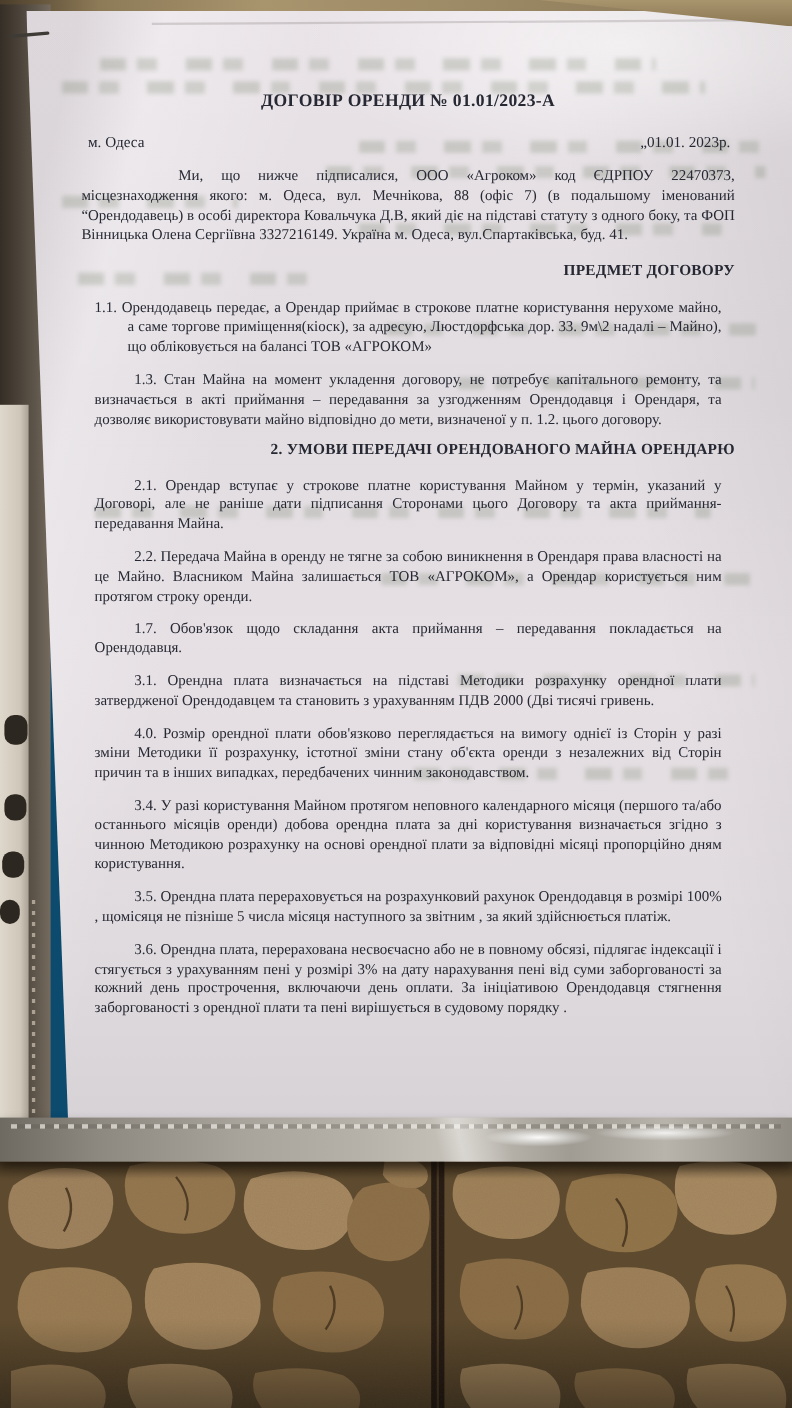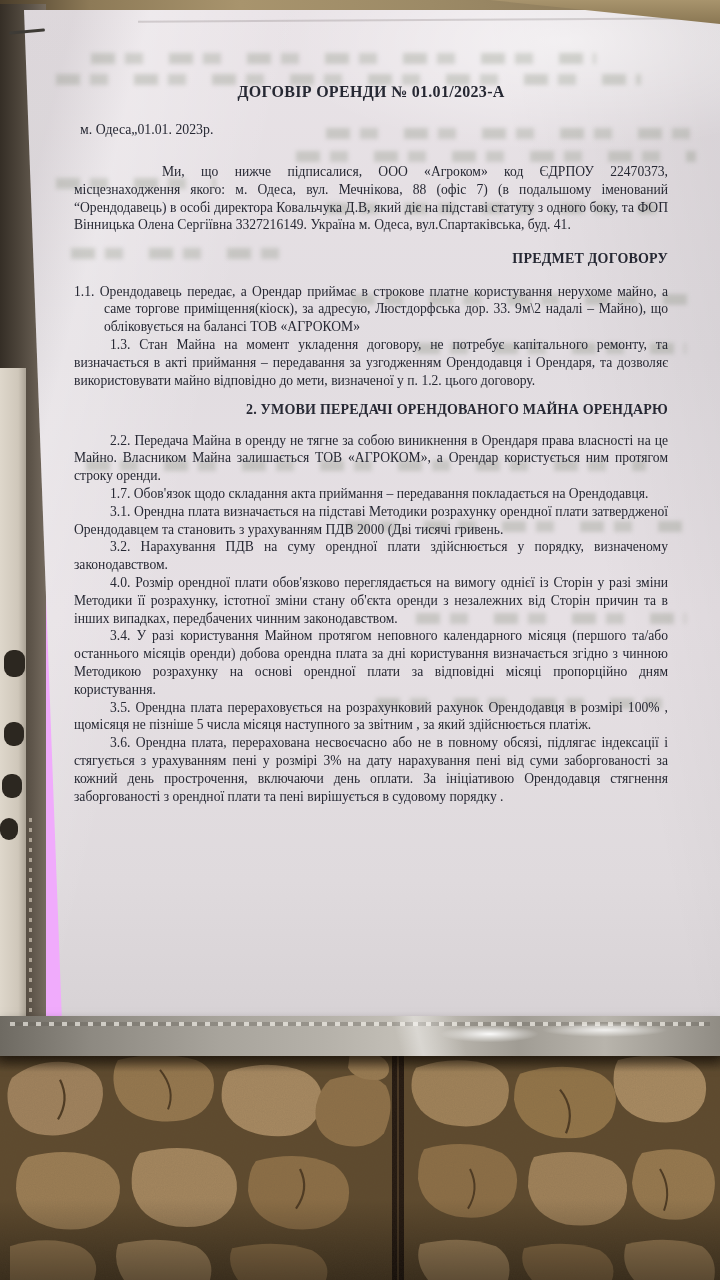--- a/index.html
+++ b/index.html
@@ -1,16 +1,16 @@
 <!DOCTYPE html>
 <html><head>
 <meta charset="utf-8">
 <style>
   html,body{margin:0;padding:0;background:#3a3028;}
-  .photo{position:relative;width:720px;height:1280px;overflow:hidden;background:#f0abfc;font-family:"Liberation Serif",serif;}
+  .photo{position:relative;width:720px;height:1280px;overflow:hidden;background:#0c4a6e;font-family:"Liberation Serif",serif;}
 
   
   .floor-top{position:absolute;left:0;top:0;width:100%;height:16px;z-index:0;
     background:linear-gradient(90deg,#4a3d2a 0,#8d7a57 90px,#a8946d 240px,#9c8a66 430px,#8f7d5c 600px,#9a8763 100%);}
   .corner-tr{position:absolute;right:0;top:0;width:230px;height:24px;z-index:6;
     background:linear-gradient(180deg,#a8946d,#8a7753);clip-path:polygon(0 0,100% 0,100% 100%);}
 
   
   .left-dark{position:absolute;left:0;top:4px;width:46px;height:1052px;z-index:1;
     background:linear-gradient(90deg,#352e26 0,#4c443a 40%,#5f564b 70%,#756b5f 100%);}
@@ -33,26 +33,26 @@
   .page::before{content:"";position:absolute;left:120px;right:0;top:9px;height:2px;
     background:rgba(70,60,60,.18);transform:rotate(-.35deg);}
 
   
   .bleed{position:absolute;height:11px;filter:blur(2px);opacity:.5;z-index:0;
     background:repeating-linear-gradient(90deg,rgba(122,132,112,.55) 0 24px,rgba(122,132,112,0) 24px 34px,rgba(122,132,112,.5) 34px 52px,rgba(122,132,112,0) 52px 78px);}
 
   
   .doc{position:relative;z-index:1;padding:72px 52px 0 56px;color:#262833;font-size:13.6px;line-height:1.31;}
   .title{text-align:center;font-weight:bold;font-size:16px;letter-spacing:.3px;margin:0 0 18px 0;}
-  .meta{display:flex;justify-content:flex-start;margin:0 4px 24px 6px;font-size:13.8px;}
+  .meta{display:flex;justify-content:space-between;margin:0 4px 12px 6px;font-size:13.8px;}
   .intro{margin:0 0 16px 0;text-align:justify;text-indent:88px;}
   .sec-heading{text-align:right;font-weight:bold;font-size:14px;margin:14px 0 14px 0;letter-spacing:.2px;}
   .sec-heading.h2{margin:12px 0 12px 0;}
   .sec-heading.h3{margin:10px 0 10px 0;}
-  p.clause{margin:0;text-align:justify;text-indent:36px;}
+  p.clause{margin:12px;text-align:justify;text-indent:36px;}
   p.clause.hang{text-indent:-30px;padding-left:30px;}
 
   
   .sleeve-bottom{position:absolute;left:0;top:1016px;width:100%;height:40px;z-index:6;
     background:linear-gradient(90deg,#6e6a62 0,#8d8981 90px,#a8a49c 220px,#b5b1a9 45%,#c6c2ba 58%,#a09c94 72%,#b8b4ac 84%,#908c84 100%);
     box-shadow:0 6px 10px rgba(18,11,4,.55);}
   .sleeve-bottom .seam{position:absolute;left:10px;right:10px;top:6px;height:4px;opacity:.8;
     background:repeating-linear-gradient(90deg,rgba(238,235,228,.85) 0 5px,rgba(90,86,78,.4) 5px 13px);}
   .sleeve-bottom .shine{position:absolute;inset:0;
     background:
@@ -101,25 +101,25 @@
         <span>м. Одеса</span>
         <span>„01.01. 2023р.</span>
       </div>
       <p class="intro">Ми, що нижче підписалися, ООО «Агроком» код ЄДРПОУ 22470373, місцезнаходження якого: м. Одеса, вул. Мечнікова, 88 (офіс 7) (в подальшому іменований “Орендодавець) в особі директора Ковальчука Д.В, який діє на підставі  статуту з одного боку, та ФОП Вінницька Олена Сергіївна 3327216149. Україна м. Одеса, вул.Спартаківська, буд. 41.</p>
 
       <div class="sec-heading">ПРЕДМЕТ ДОГОВОРУ</div>
       <p class="clause hang">1.1. Орендодавець передає, а Орендар приймає в строкове платне користування нерухоме майно, а саме торгове приміщення(кіоск), за адресую, Люстдорфська дор. 33. 9м\2 надалі – Майно), що обліковується на балансі  ТОВ «АГРОКОМ»</p>
       <p class="clause">1.3. Стан Майна на момент укладення договору, не потребує капітального ремонту, та визначається  в акті приймання – передавання за узгодженням  Орендодавця  і Орендаря, та дозволяє використовувати майно відповідно до мети, визначеної у п. 1.2. цього договору.</p>
 
       <div class="sec-heading h2">2.  УМОВИ ПЕРЕДАЧІ ОРЕНДОВАНОГО МАЙНА ОРЕНДАРЮ</div>
+      <p class="clause">2.1. Орендар вступає у строкове платне користування Майном у термін, указаний у Договорі, але не раніше дати підписання Сторонами цього Договору та акта приймання-передавання Майна.</p>
       <p class="clause">2.2. Передача Майна в оренду не тягне за собою виникнення в Орендаря права власності на це Майно. Власником Майна залишається  ТОВ «АГРОКОМ», а Орендар користується ним протягом строку оренди.</p>
       <p class="clause">1.7. Обов'язок щодо складання акта приймання – передавання покладається на Орендодавця.</p>
 
       <p class="clause">3.1. Орендна плата визначається на підставі Методики розрахунку орендної плати затвердженої Орендодавцем та становить з урахуванням ПДВ  2000  (Дві тисячі гривень.</p>
-      <p class="clause">3.2. Нарахування ПДВ на суму орендної плати здійснюється у порядку, визначеному законодавством.</p>
       <p class="clause">4.0. Розмір орендної плати обов'язково переглядається на вимогу однієї із Сторін у разі зміни Методики її розрахунку, істотної зміни стану об'єкта оренди з незалежних від Сторін причин та в інших випадках, передбачених чинним законодавством.</p>
       <p class="clause">3.4. У разі користування Майном протягом неповного календарного місяця (першого та/або останнього місяців оренди) добова орендна плата за дні користування визначається згідно з чинною Методикою розрахунку на основі орендної плати за відповідні місяці пропорційно дням користування.</p>
       <p class="clause">3.5. Орендна плата перераховується на розрахунковий рахунок Орендодавця в розмірі 100% , щомісяця не пізніше 5 числа місяця наступного за звітним , за який здійснюється платіж.</p>
       <p class="clause">3.6. Орендна плата, перерахована несвоєчасно або не в повному обсязі, підлягає індексації і стягується з урахуванням пені у розмірі 3%  на дату нарахування пені від суми заборгованості за кожний день прострочення, включаючи день оплати. За ініціативою Орендодавця стягнення заборгованості з орендної плати та пені вирішується в судовому порядку .</p>
     </div>
   </div>
 
   <div class="sleeve-bottom">
     <div class="seam"></div>
     <div class="shine"></div>

